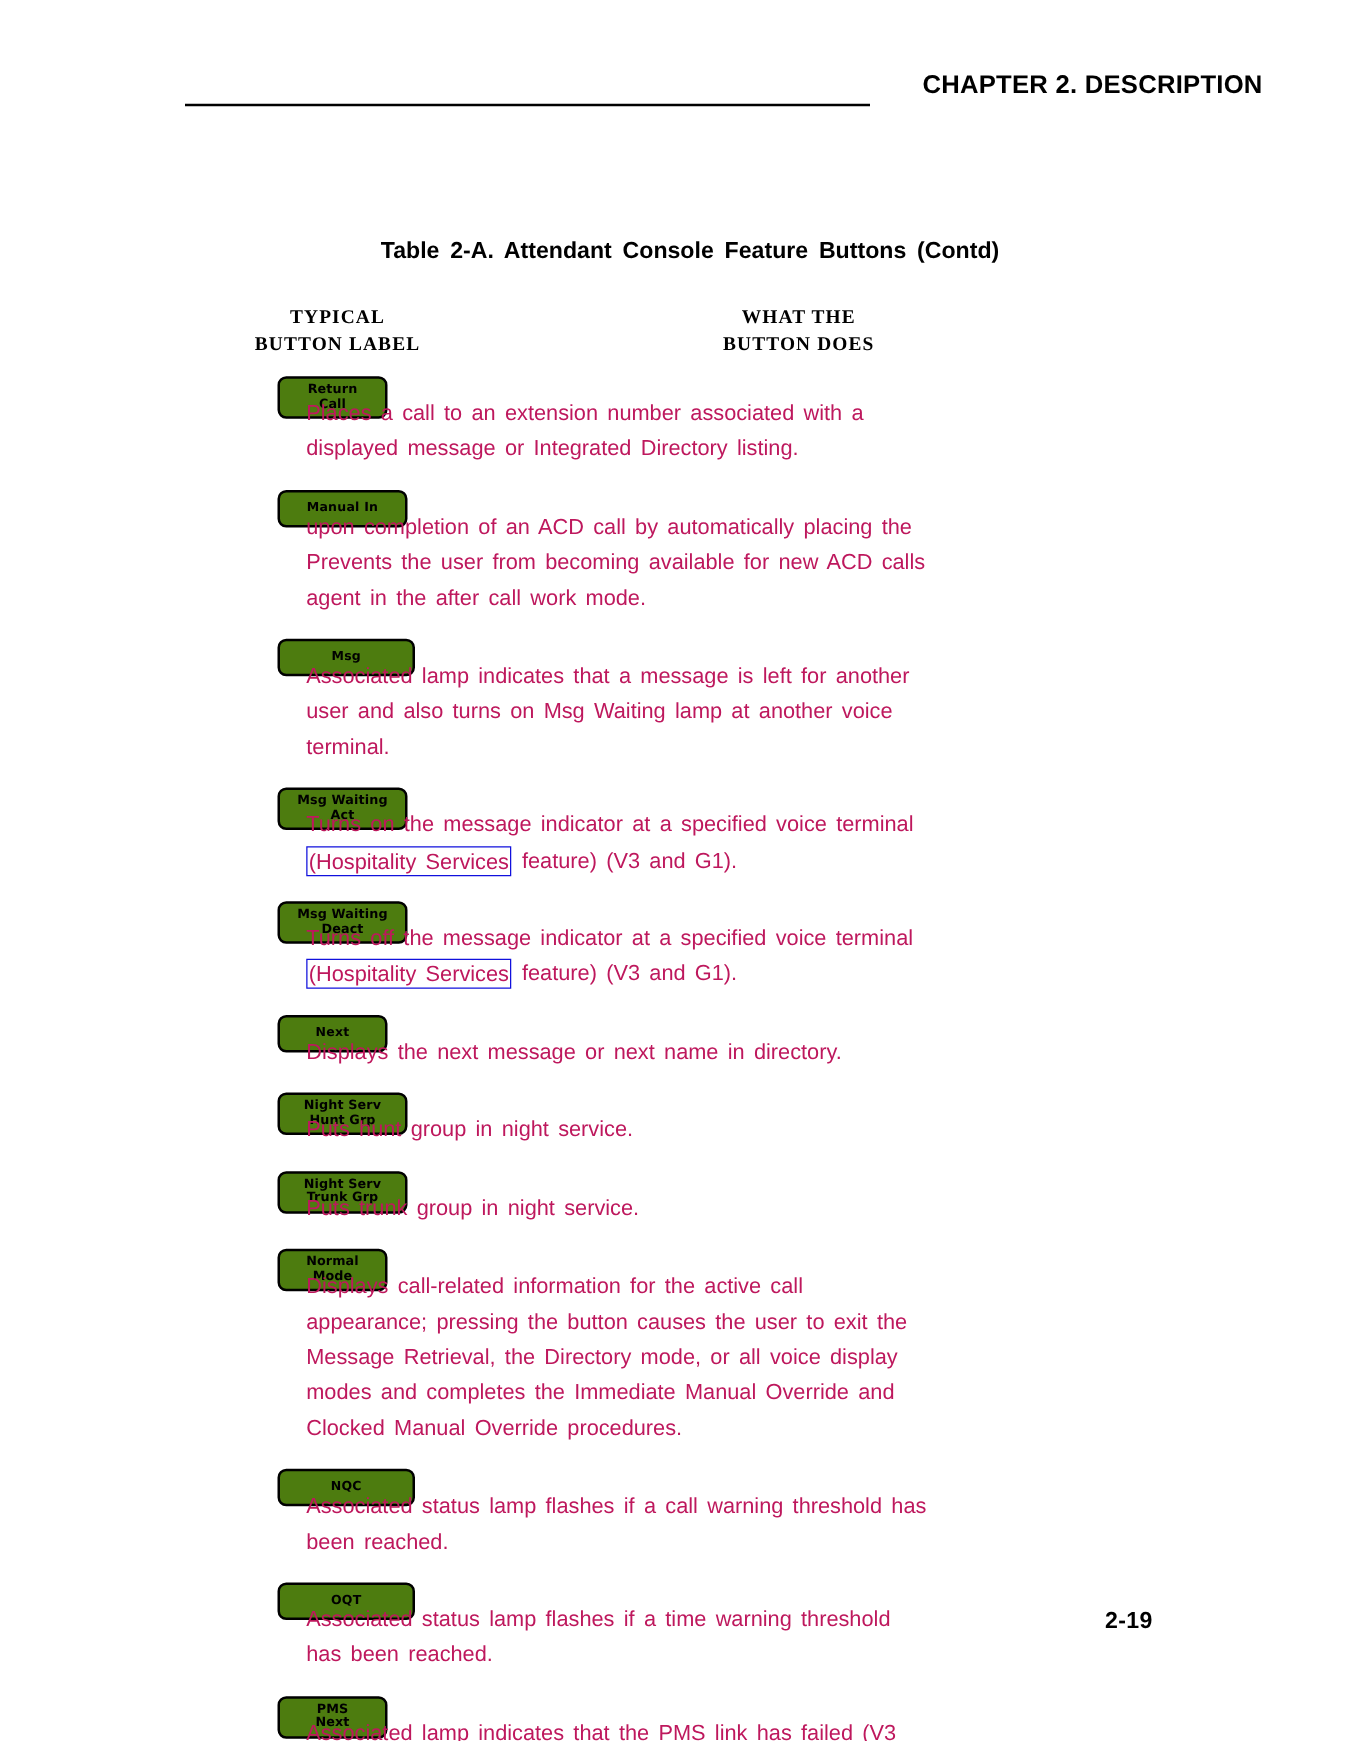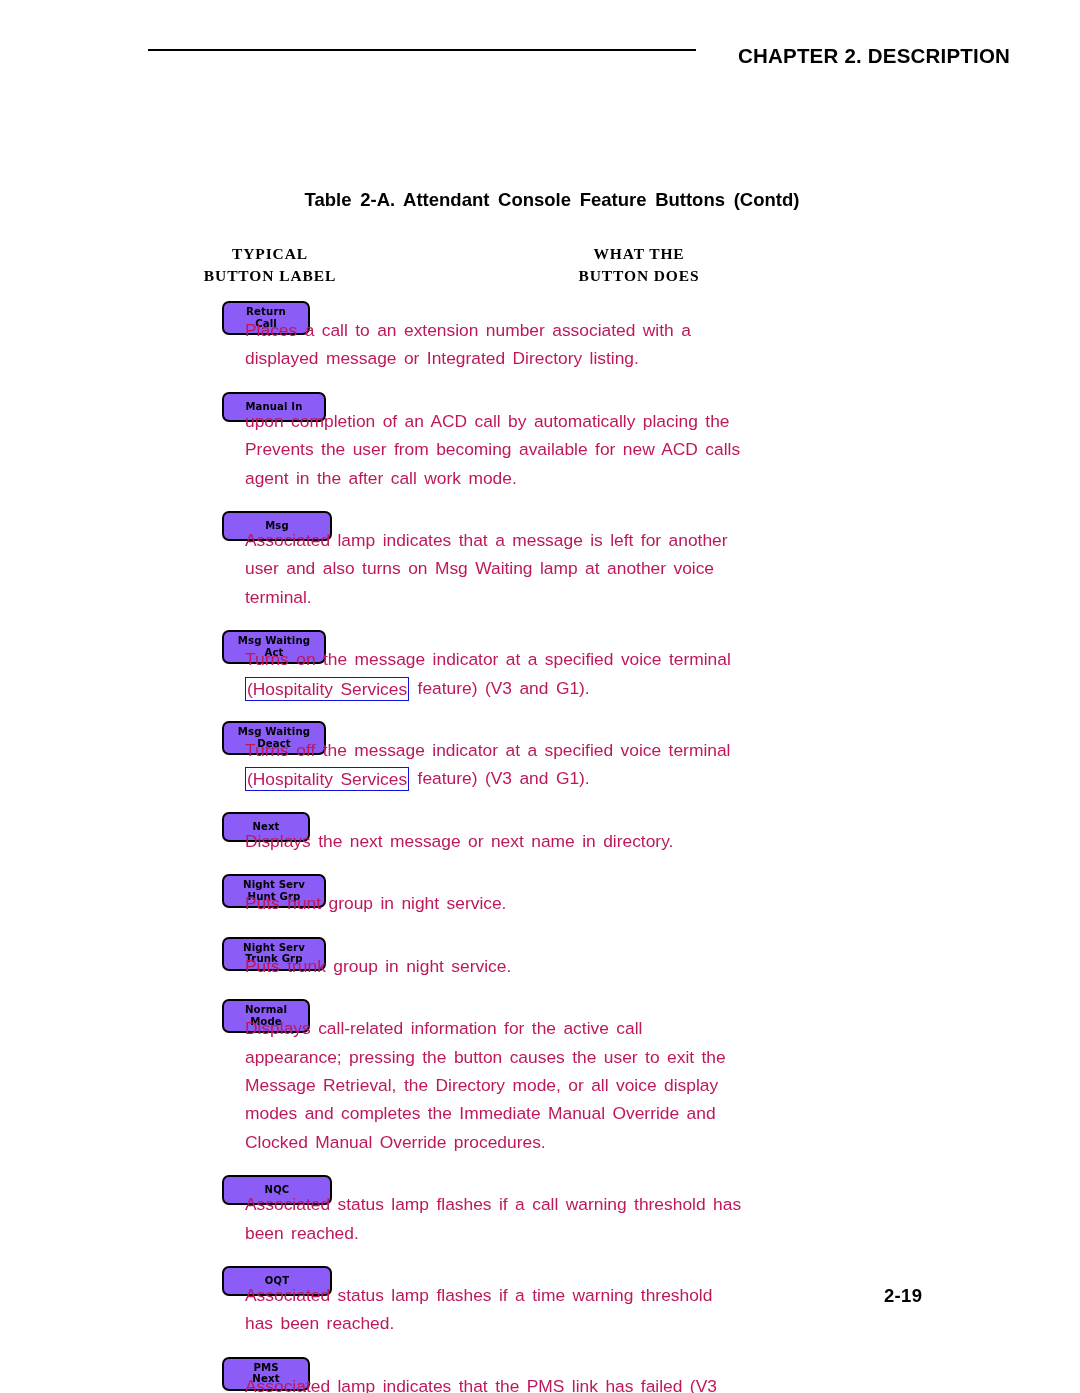--- a/index.html
+++ b/index.html
@@ -17,21 +17,21 @@
   }
 
   
   .page-header {
     position: absolute;
     top: 44px;
     left: 0;
     width: 988px;
     height: 36px;
     display: flex;
-    align-items: flex-start;
+    align-items: flex-end;
   }
   .header-rule {
     flex: 0 0 auto;
     width: 548px;
     margin-left: 148px;
     height: 0;
     border-top: 2.2px solid #000;
     position: relative;
     top: 5px;
   }
@@ -104,21 +104,21 @@
     padding-left: 23px;
     padding-right: 170px;
     box-sizing: border-box;
   }
 
   
   .console-btn {
     display: inline-block;
     border: 2.3px solid #000;
     border-radius: 7px;
-    background: #8b5cf6;
+    background: #4d7c0f;
     text-align: center;
     font-family: "DejaVu Sans", sans-serif;
     font-weight: bold;
     color: #000;
     box-sizing: border-box;
     padding: 2px 6px 3px 6px;
     min-width: 88px;
   }
   .console-btn .bl {
     display: block;

